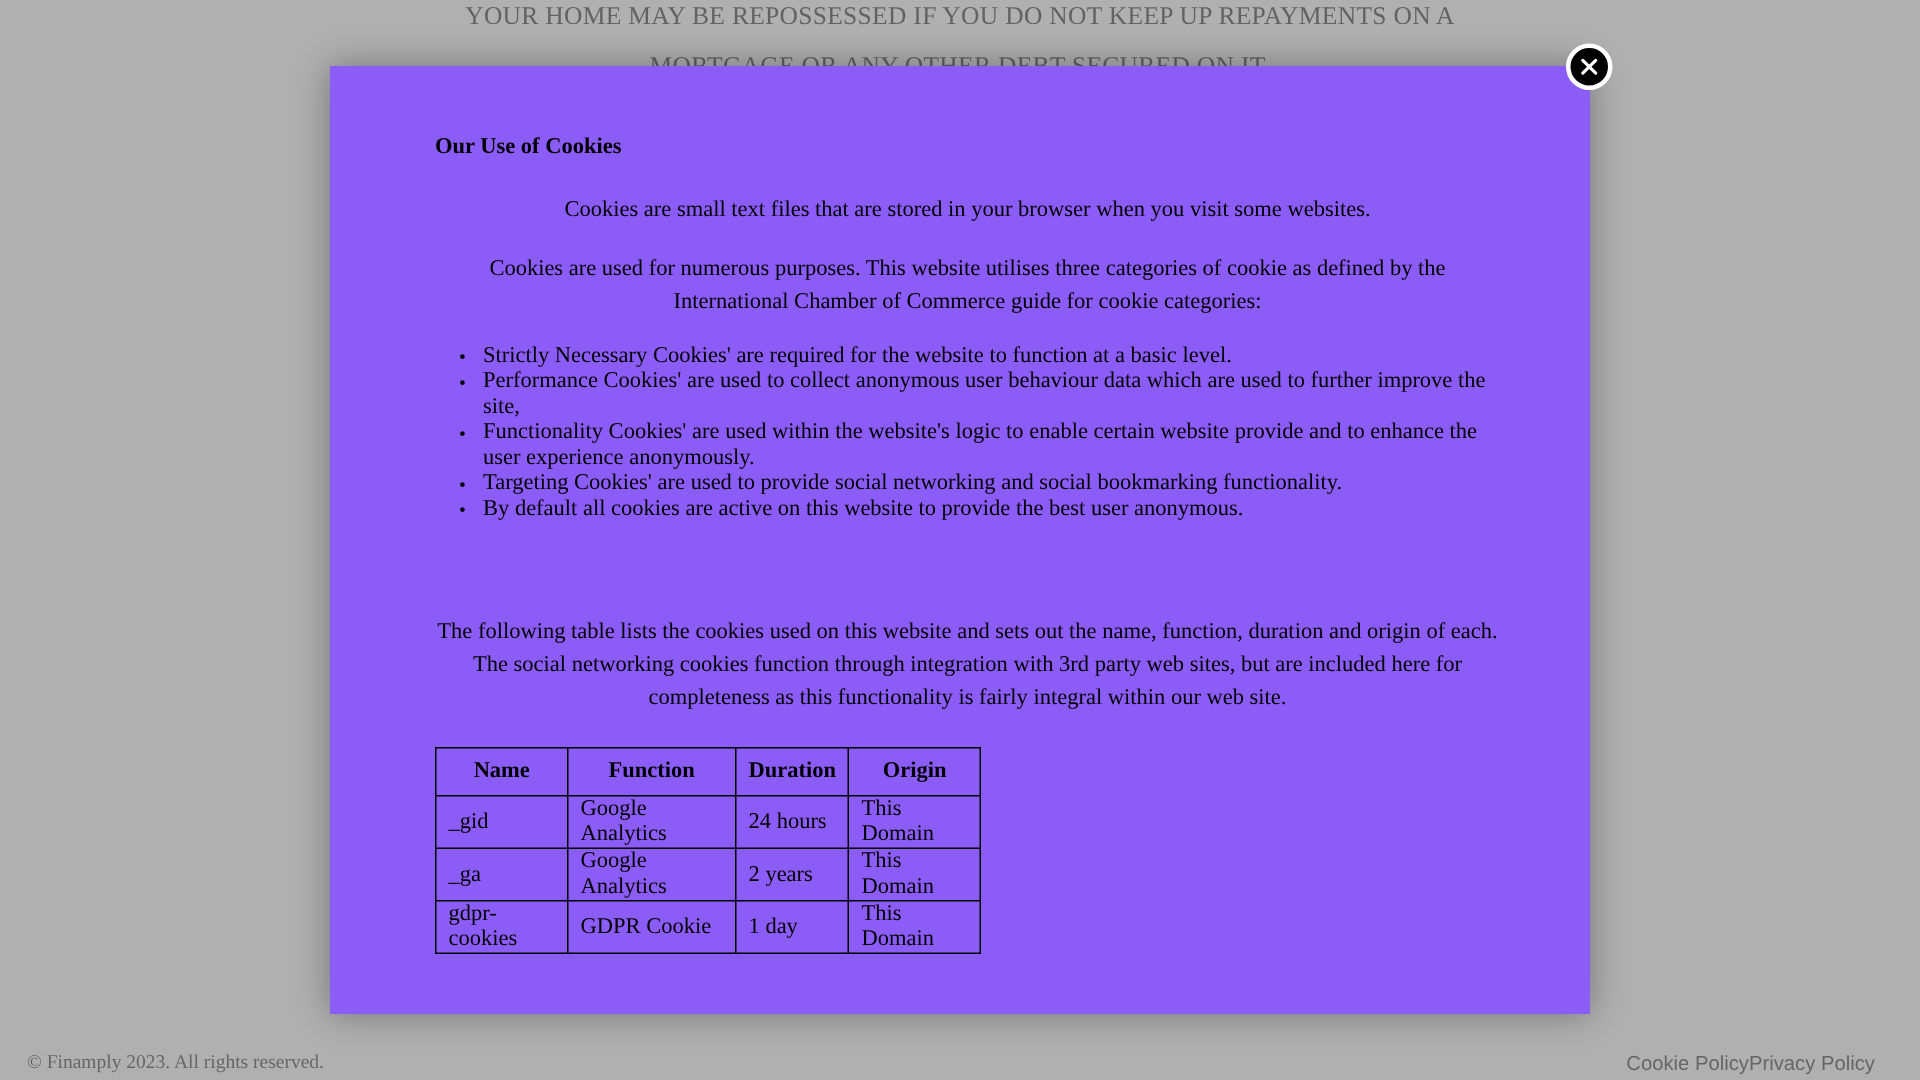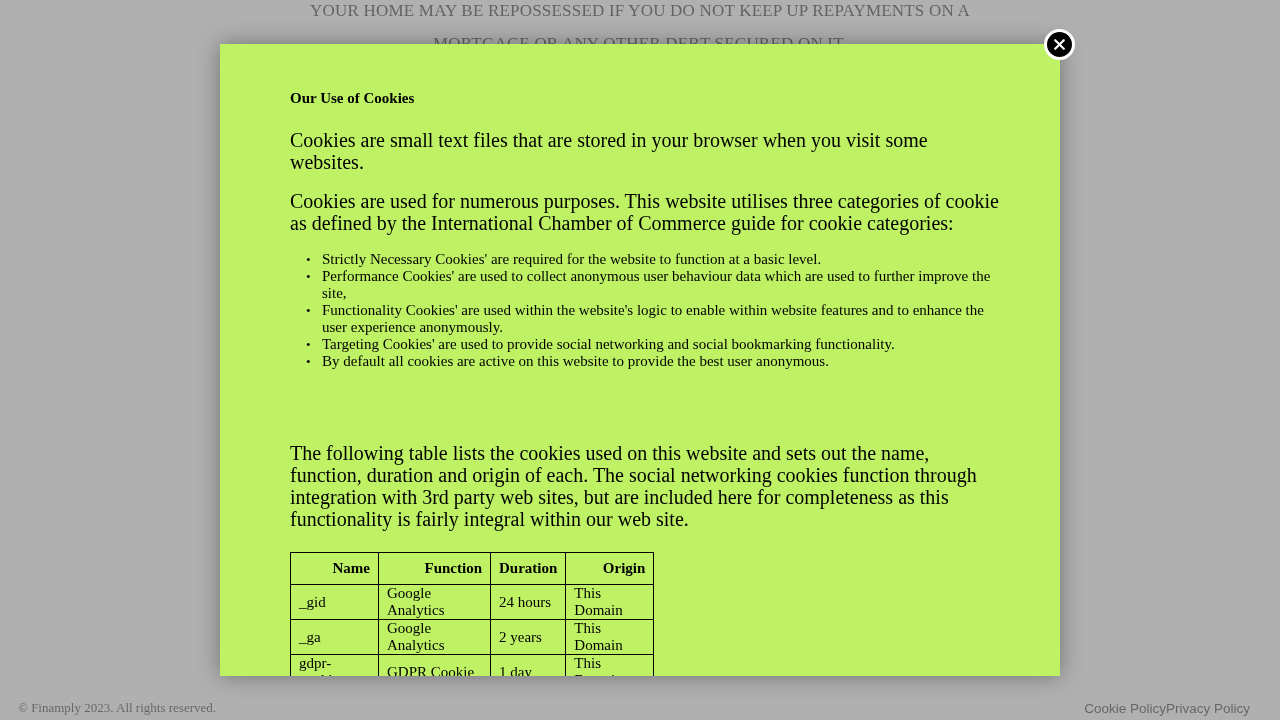--- a/index.html
+++ b/index.html
@@ -74,40 +74,41 @@
     background: rgba(128,128,128,0.62);
   }
 
   
   #cookie-modal {
     position: absolute;
     left: 220px;
     top: 44px;
     width: 840px;
     height: 632px;
-    background: #bef264;
+    background: #8b5cf6;
     box-shadow: 0 0 22px rgba(0,0,0,0.35);
     overflow: hidden;
   }
   #modal-body {
     padding: 46px 60px 0 70px;
   }
   .section-heading {
     font-family: "Liberation Serif", serif;
     font-size: 15px;
     font-weight: bold;
     color: #000000;
     margin: 0 0 22px 0;
   }
   .body-paragraph {
     font-family: "Liberation Serif", serif;
-    font-size: 20px;
+    font-size: 15px;
     line-height: 22px;
     color: #000000;
-    margin: 10px 0 17px 0;
+    margin: 0 0 17px 0;
+    text-align: center;
   }
   #cookie-category-list {
     margin: 0;
     padding: 0 0 0 16px;
     list-style: none;
   }
   #cookie-category-list li {
     position: relative;
     font-family: "Liberation Serif", serif;
     font-size: 15px;
@@ -136,21 +137,21 @@
     table-layout: fixed;
   }
   #cookie-table th,
   #cookie-table td {
     border: 1px solid #000000;
     height: 32px;
     padding: 0 8px;
   }
   #cookie-table th {
     font-weight: bold;
-    text-align: right;
+    text-align: center;
   }
   #cookie-table td { text-align: left; }
   #cookie-table col.c-name     { width: 88px; }
   #cookie-table col.c-function { width: 112px; }
   #cookie-table col.c-duration { width: 70px; }
   #cookie-table col.c-origin   { width: 88px; }
 
   
   #modal-close-button {
     position: absolute;
@@ -191,21 +192,21 @@
 
     <h2 class="section-heading">Our Use of Cookies</h2>
 
     <p class="body-paragraph">Cookies are small text files that are stored in your browser when you visit some websites.</p>
 
     <p class="body-paragraph">Cookies are used for numerous purposes. This website utilises three categories of cookie as defined by the International Chamber of Commerce guide for cookie categories:</p>
 
     <ul id="cookie-category-list">
       <li>Strictly Necessary Cookies' are required for the website to function at a basic level.</li>
       <li>Performance Cookies' are used to collect anonymous user behaviour data which are used to further improve the site,</li>
-      <li>Functionality Cookies' are used within the website's logic to enable within website features and to enhance the user experience anonymously.</li>
+      <li>Functionality Cookies' are used within the website's logic to enable certain website provide and to enhance the user experience anonymously.</li>
       <li>Targeting Cookies' are used to provide social networking and social bookmarking functionality.</li>
       <li>By default all cookies are active on this website to provide the best user anonymous.</li>
     </ul>
 
     <div class="section-gap"></div>
 
 
     <p class="body-paragraph">The following table lists the cookies used on this website and sets out the name, function, duration and origin of each. The social networking cookies function through integration with 3rd party web sites, but are included here for completeness as this functionality is fairly integral within our web site.</p>
 
     <table id="cookie-table">

